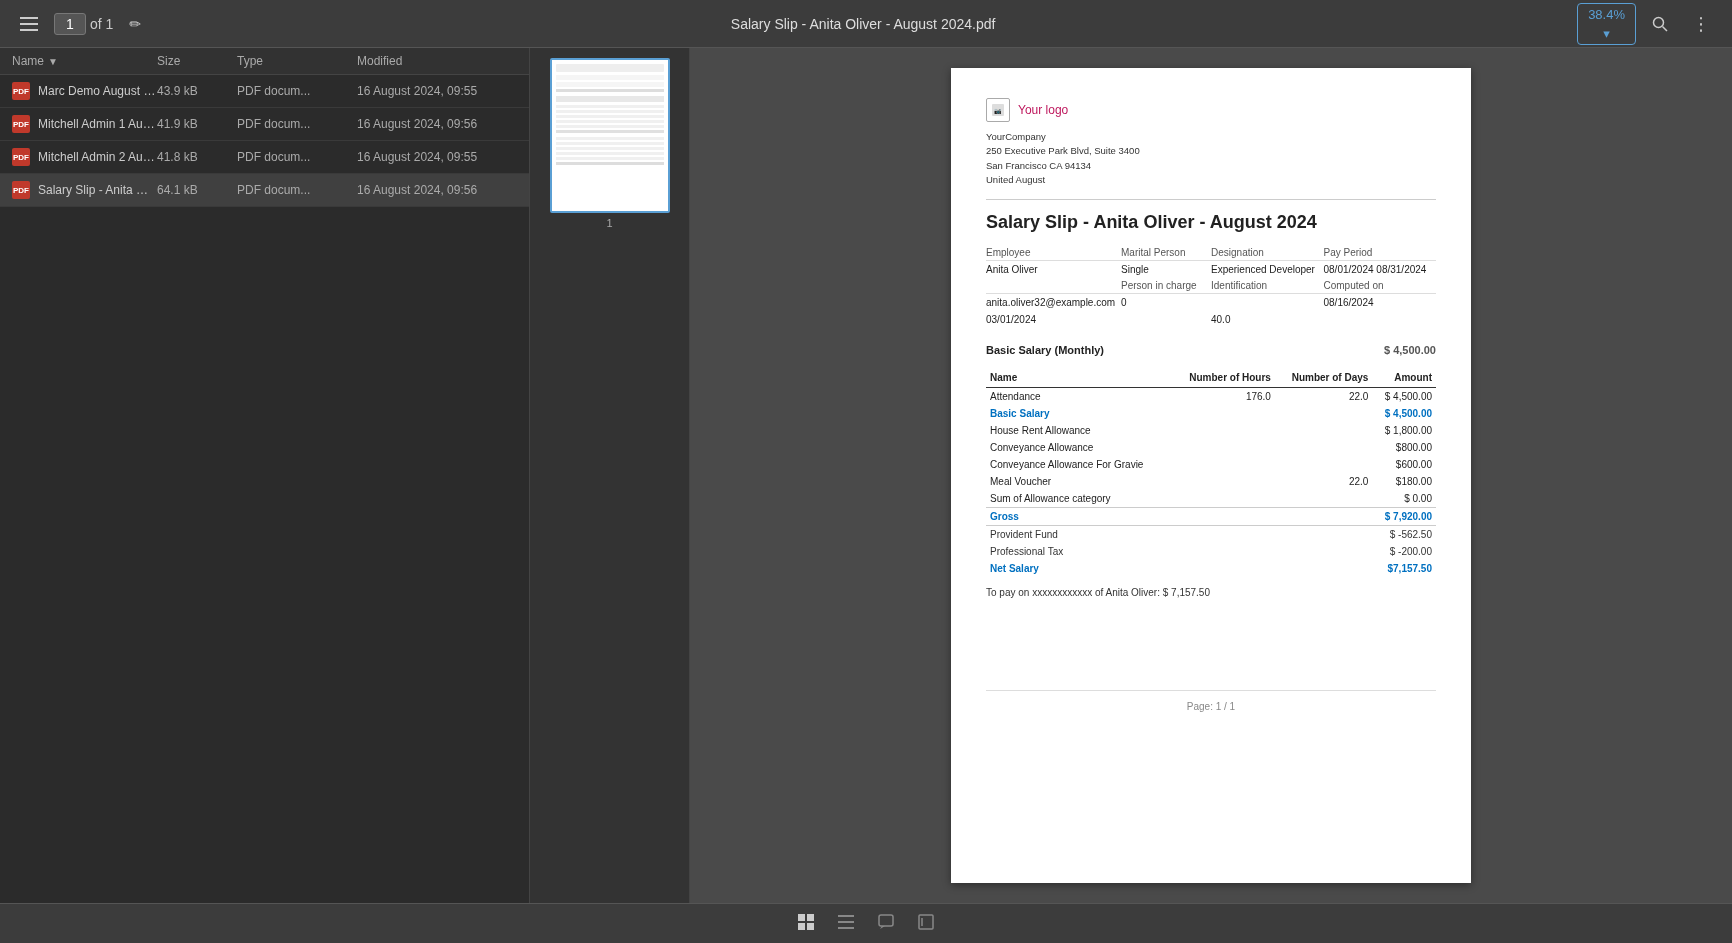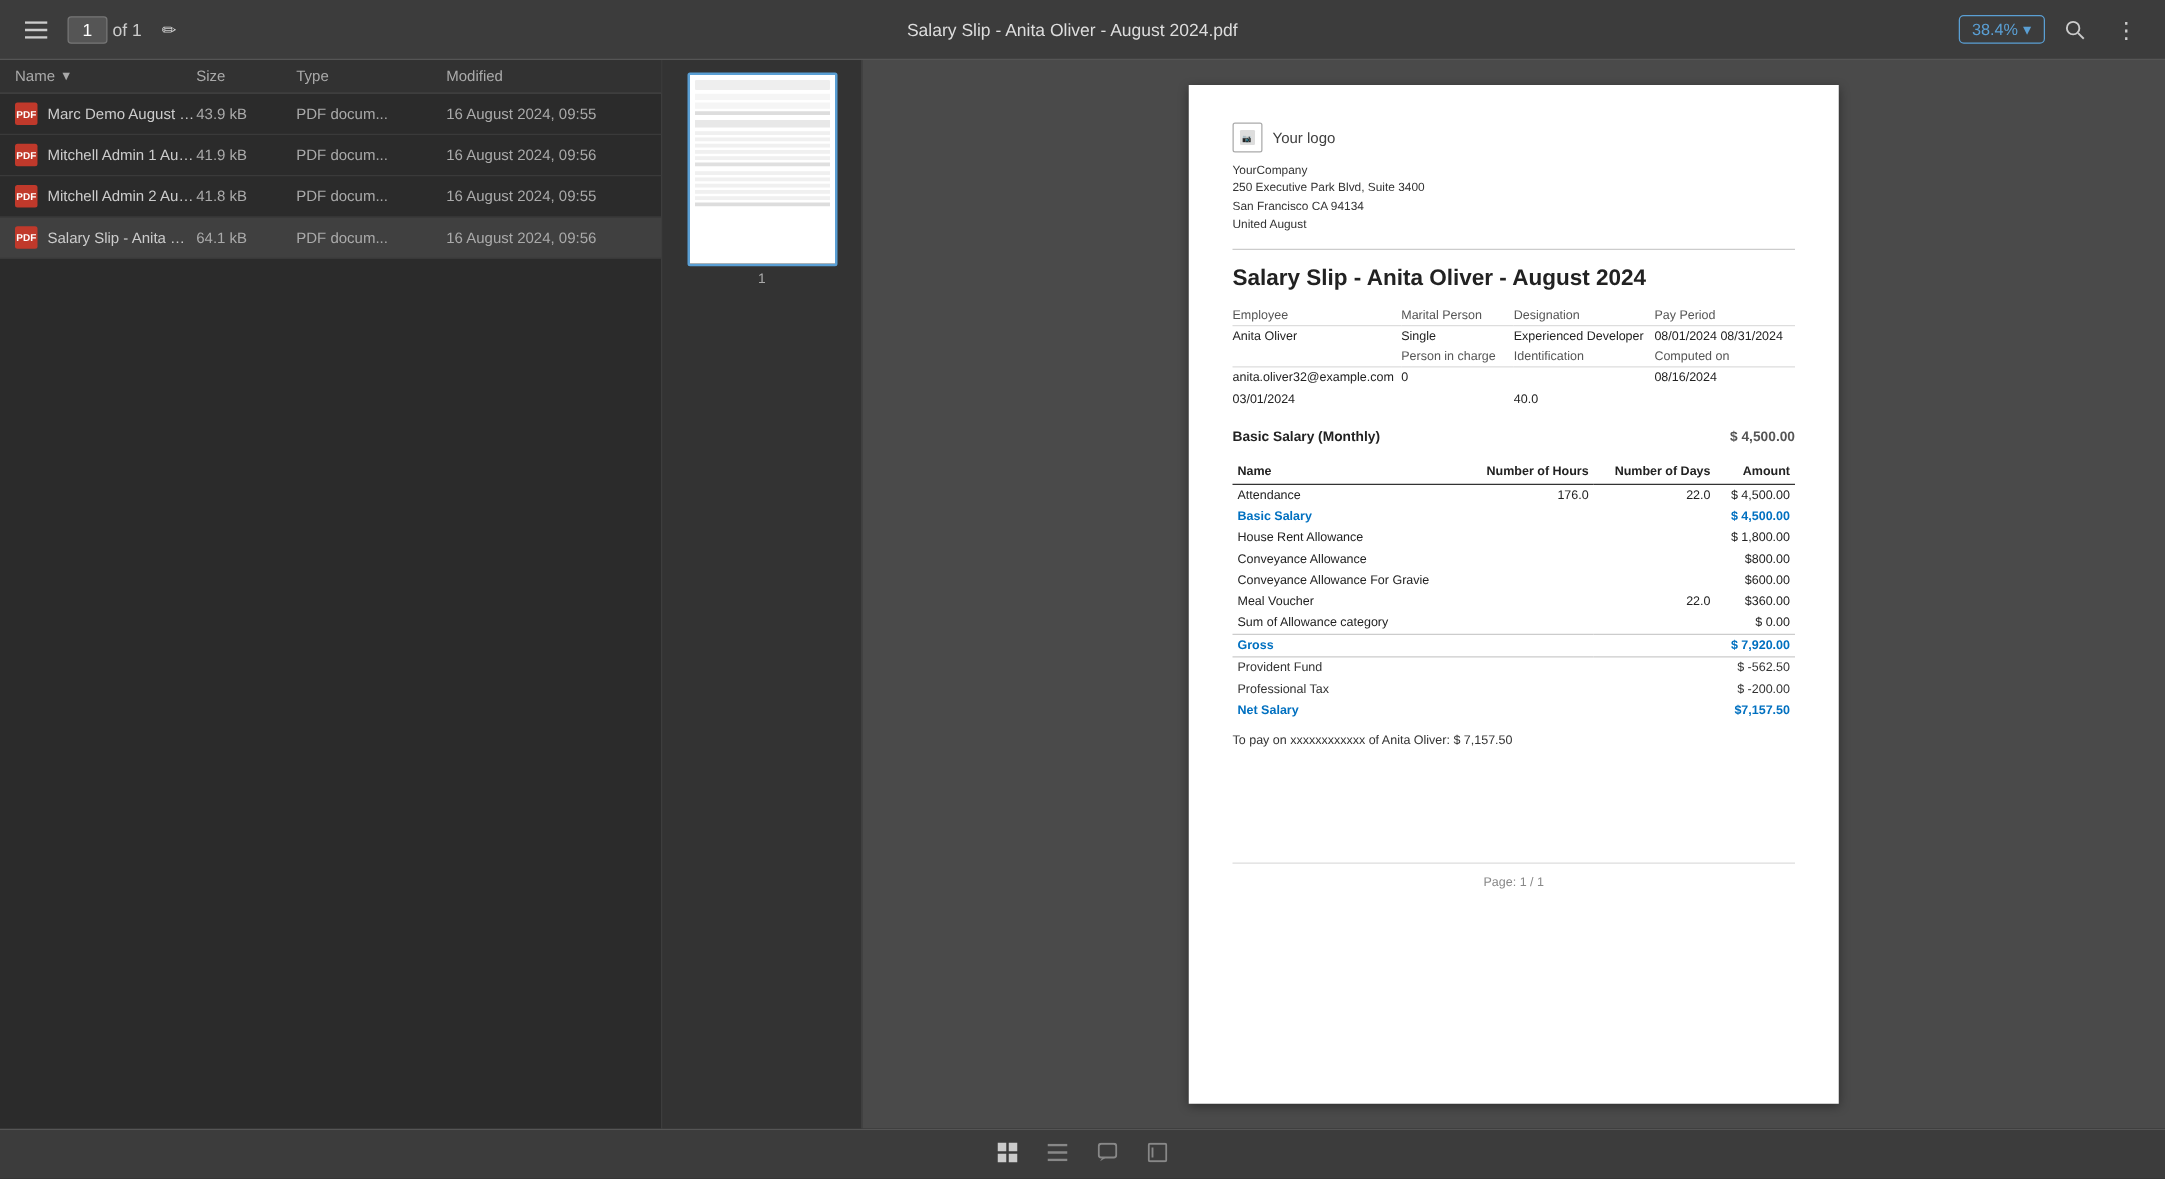--- a/index.html
+++ b/index.html
@@ -56,20 +56,21 @@
       background: transparent;
       border: 1px solid #5a9fd4;
       color: #5a9fd4;
       border-radius: 4px;
       padding: 3px 10px;
       cursor: pointer;
       font-size: 13px;
       display: flex;
       align-items: center;
       gap: 4px;
+      flex-direction: column;
     }
 
     
     .main {
       display: flex;
       flex: 1;
       overflow: hidden;
     }
 
     
@@ -217,21 +218,21 @@
       border-radius: 2px;
       display: flex;
       align-items: center;
       justify-content: center;
       font-size: 8px;
       color: #888;
     }
     .pdf-logo-text {
       font-size: 12px;
       font-weight: 500;
-      color: #404040;
+      color: #be185d;
     }
     .pdf-company-info {
       font-size: 9.5px;
       color: #333;
       line-height: 1.5;
       margin-bottom: 12px;
     }
     .pdf-divider {
       border: none;
       border-top: 1px solid #ccc;
@@ -532,21 +533,21 @@
               <tr>
     <td>Conveyance Allowance For Gravie</td>
     <td></td>
     <td></td>
     <td>$600.00</td>
   </tr>
               <tr>
     <td>Meal Voucher</td>
     <td></td>
     <td>22.0</td>
-    <td>$360.00</td>
+    <td>$180.00</td>
   </tr>
               <tr>
     <td>Sum of Allowance category</td>
     <td></td>
     <td></td>
     <td>$ 0.00</td>
   </tr>
               <tr class="gross-row">
     <td>Gross</td>
     <td></td>

